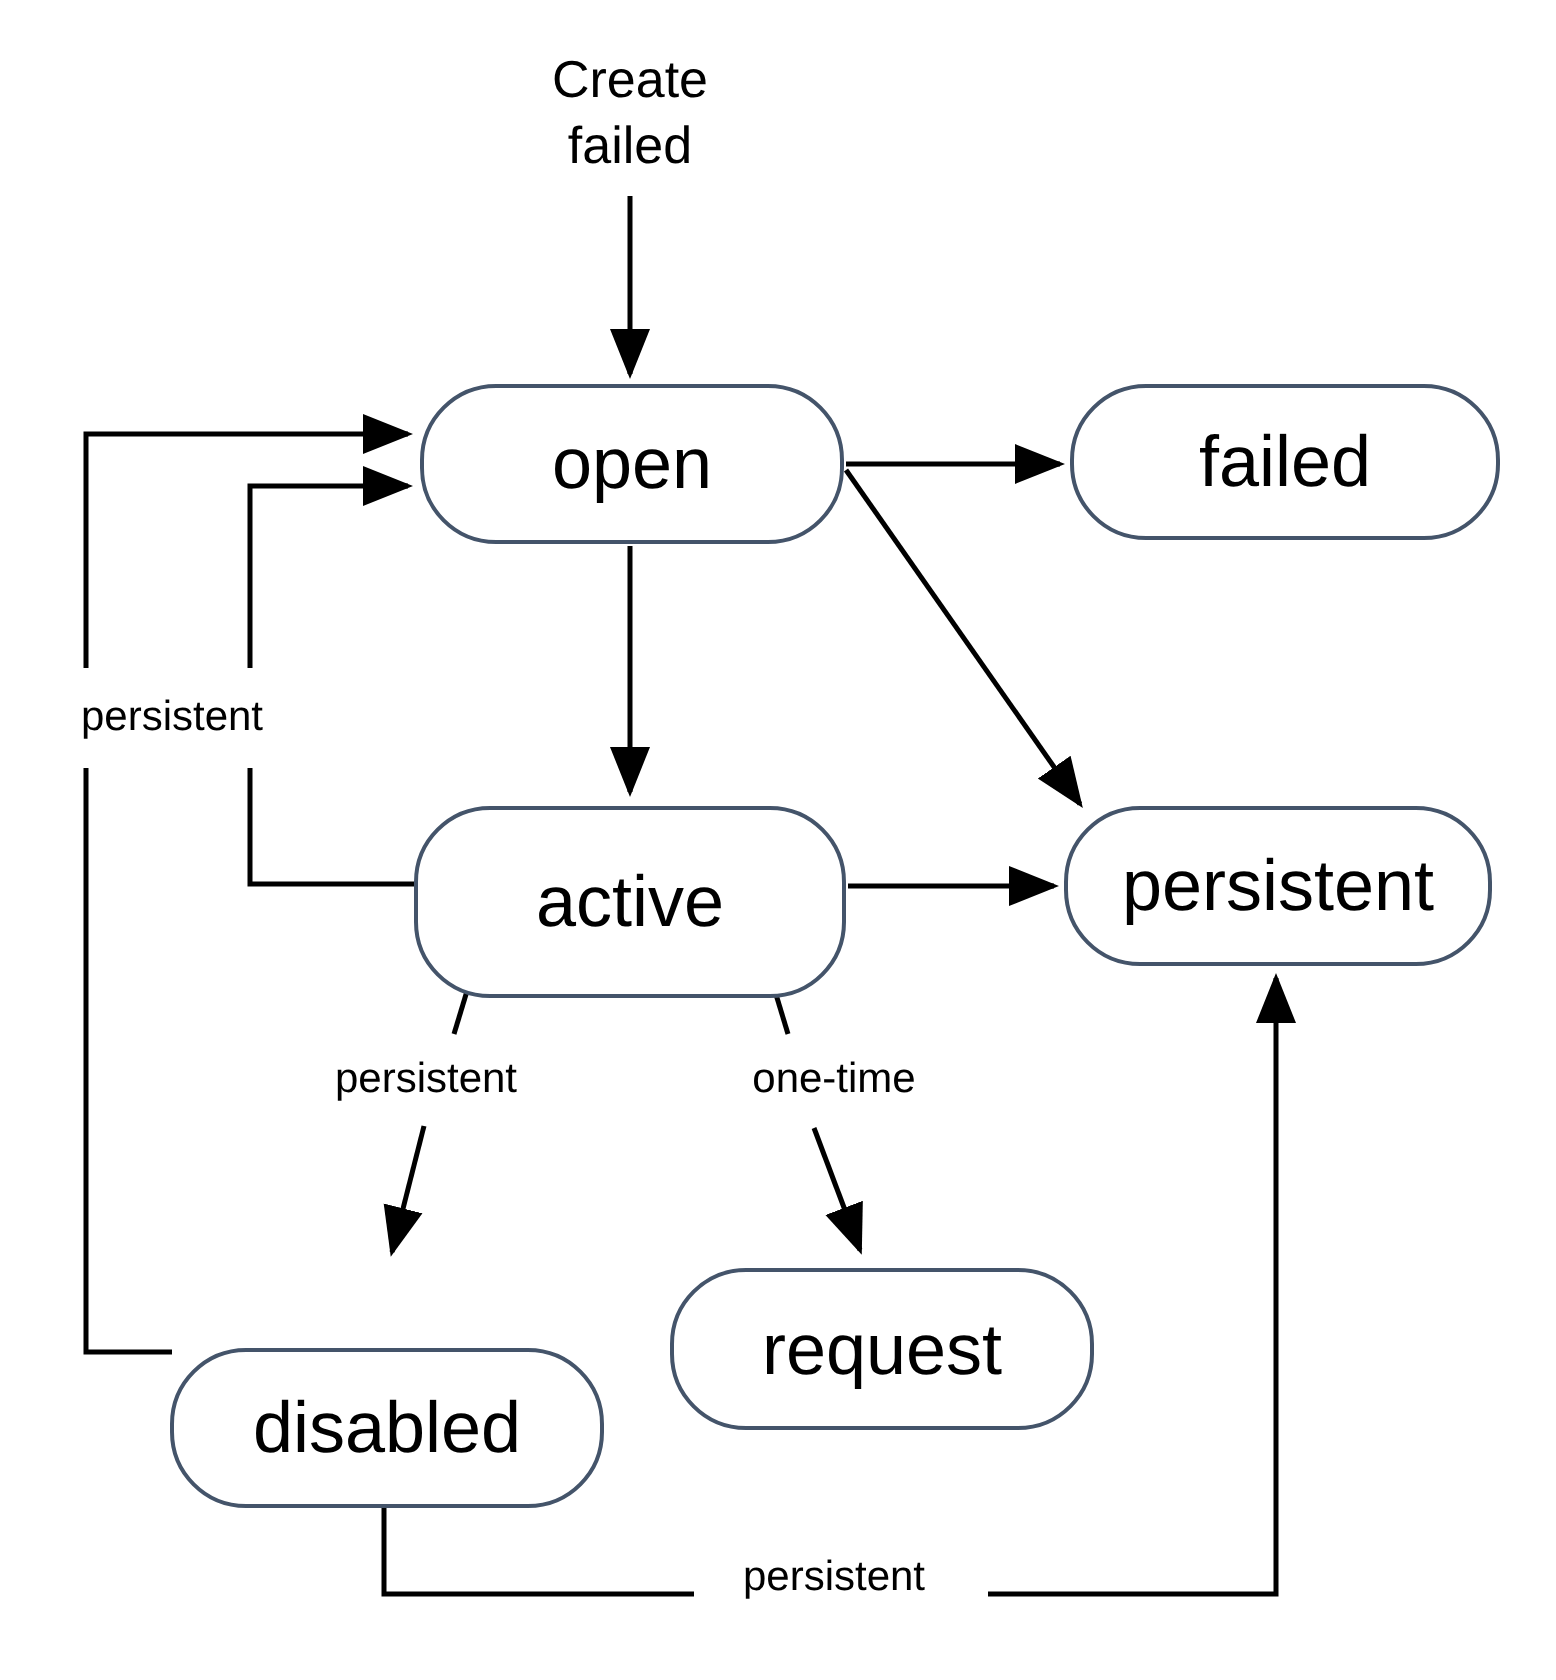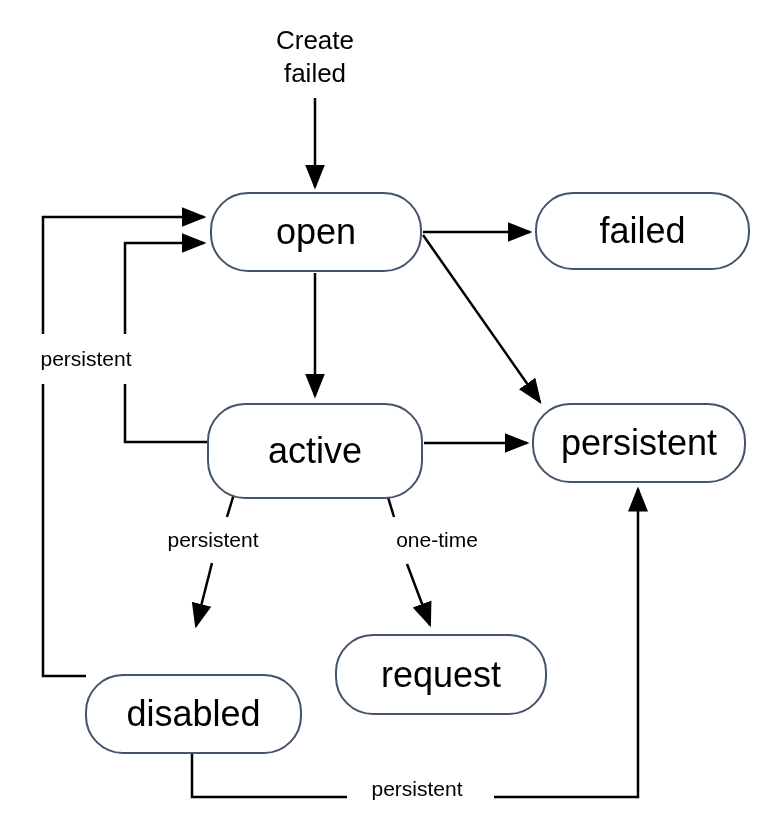--- a/index.html
+++ b/index.html
@@ -96,17 +96,17 @@
   <div class="node" style="left:335px;top:634px;width:212px;height:81px">
     <span>request</span>
   </div>
 
   <div class="edge-label wrap" style="left:315px;top:56px">Create failed</div>
 
   <div class="edge-label" style="left:86px;top:359px">persistent</div>
 
   <div class="edge-label" style="left:213px;top:540px">persistent</div>
 
-  <div class="edge-label" style="left:437px;top:540px">one-time</div>
+  <div class="edge-label" style="left:417px;top:540px">one-time</div>
 
   <div class="edge-label" style="left:417px;top:789px">persistent</div>
 
 </div>
 
 </body></html>

